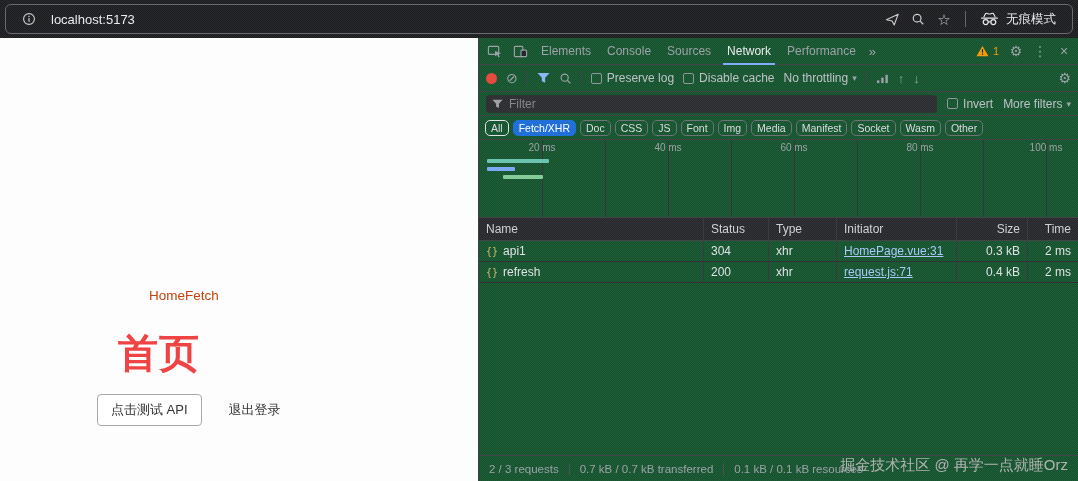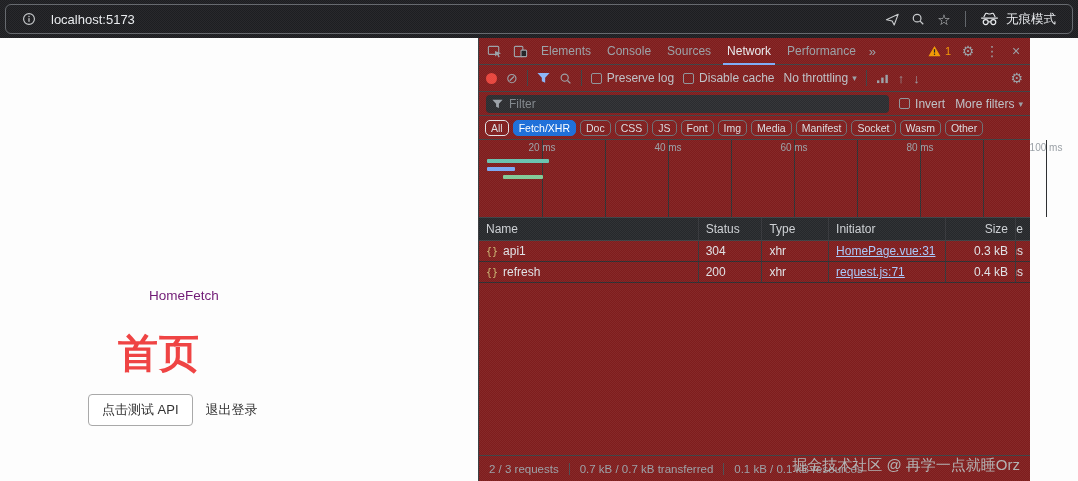--- a/index.html
+++ b/index.html
@@ -20,28 +20,28 @@
   .url-text{ margin-left:9px; font-size:13px; color:#e8eaed; }
   .ob-spacer{ flex:1; }
   .ob-icon{ width:26px; height:26px; display:flex; align-items:center; justify-content:center; color:#c8cacc; cursor:pointer; }
   .star-glyph{ font-size:15px; line-height:1; }
   .ob-divider{ width:1px; height:16px; background:#5f6368; margin:0 8px; }
   .incognito{ display:flex; align-items:center; gap:7px; color:#e8eaed; font-size:12.5px; padding:0 6px; }
 
   
   .page{ position:absolute; left:0; top:38px; width:478px; height:443px; background:#fdfdfd; }
   .page-nav{ position:absolute; left:149px; top:250px; font-size:13.5px; }
-  .page-nav span{ color:#701a75; cursor:pointer;margin-top:8px; }
+  .page-nav span{ color:#c2410c; cursor:pointer;margin-top:8px; }
   .page-title{ position:absolute; left:118px; top:288px; font-size:40px; font-weight:700; color:#ef4444; letter-spacing:1px; }
-  .page-actions{ position:absolute; left:88px; top:356px; display:flex; align-items:center; gap:9px; }
+  .page-actions{ position:absolute; left:97px; top:356px; display:flex; align-items:center; gap:23px; }
   .btn-outline{ background:#fff; border:1px solid #a9a9a9; border-radius:4px; padding:6px 13px; font-size:13px; color:#333; font-family:inherit; cursor:pointer; }
   .btn-text{ background:transparent; border:none; font-size:13px; color:#333; font-family:inherit; cursor:pointer; padding:6px 4px;text-align:center; }
 
   
-  .devtools{ position:absolute; left:478px; top:38px; width:552px; height:443px; background:#7f1d1d; border-left:1px solid #3c4043; display:flex; flex-direction:column; color:#bdc1c6; }
+  .devtools{ position:absolute; left:478px; top:38px; width:600px; height:443px; background:#14532d; border-left:1px solid #3c4043; display:flex; flex-direction:column; color:#bdc1c6; }
   .dt-row{ flex:0 0 auto; border-bottom:1px solid #3c4043; display:flex; align-items:center; }
 
   
   .dt-tabbar{ height:27px; padding:0 2px; }
   .dt-iconbtn{ width:26px; height:27px; display:flex; align-items:center; justify-content:center; color:#9aa0a6; cursor:pointer; flex:0 0 auto; }
   .dt-tab{ height:27px; line-height:26px; padding:0 8px; font-size:12px; color:#9aa0a6; position:relative; cursor:pointer; white-space:nowrap; }
   .dt-tab.active{ color:#e8eaed; }
   .dt-tab.active::after{ content:""; position:absolute; left:4px; right:4px; bottom:0; height:2px; background:#7cacf8; }
   .dt-more{ font-size:13px; color:#9aa0a6; padding:0 5px; cursor:pointer; }
   .dt-tab-spacer{ flex:1; }

